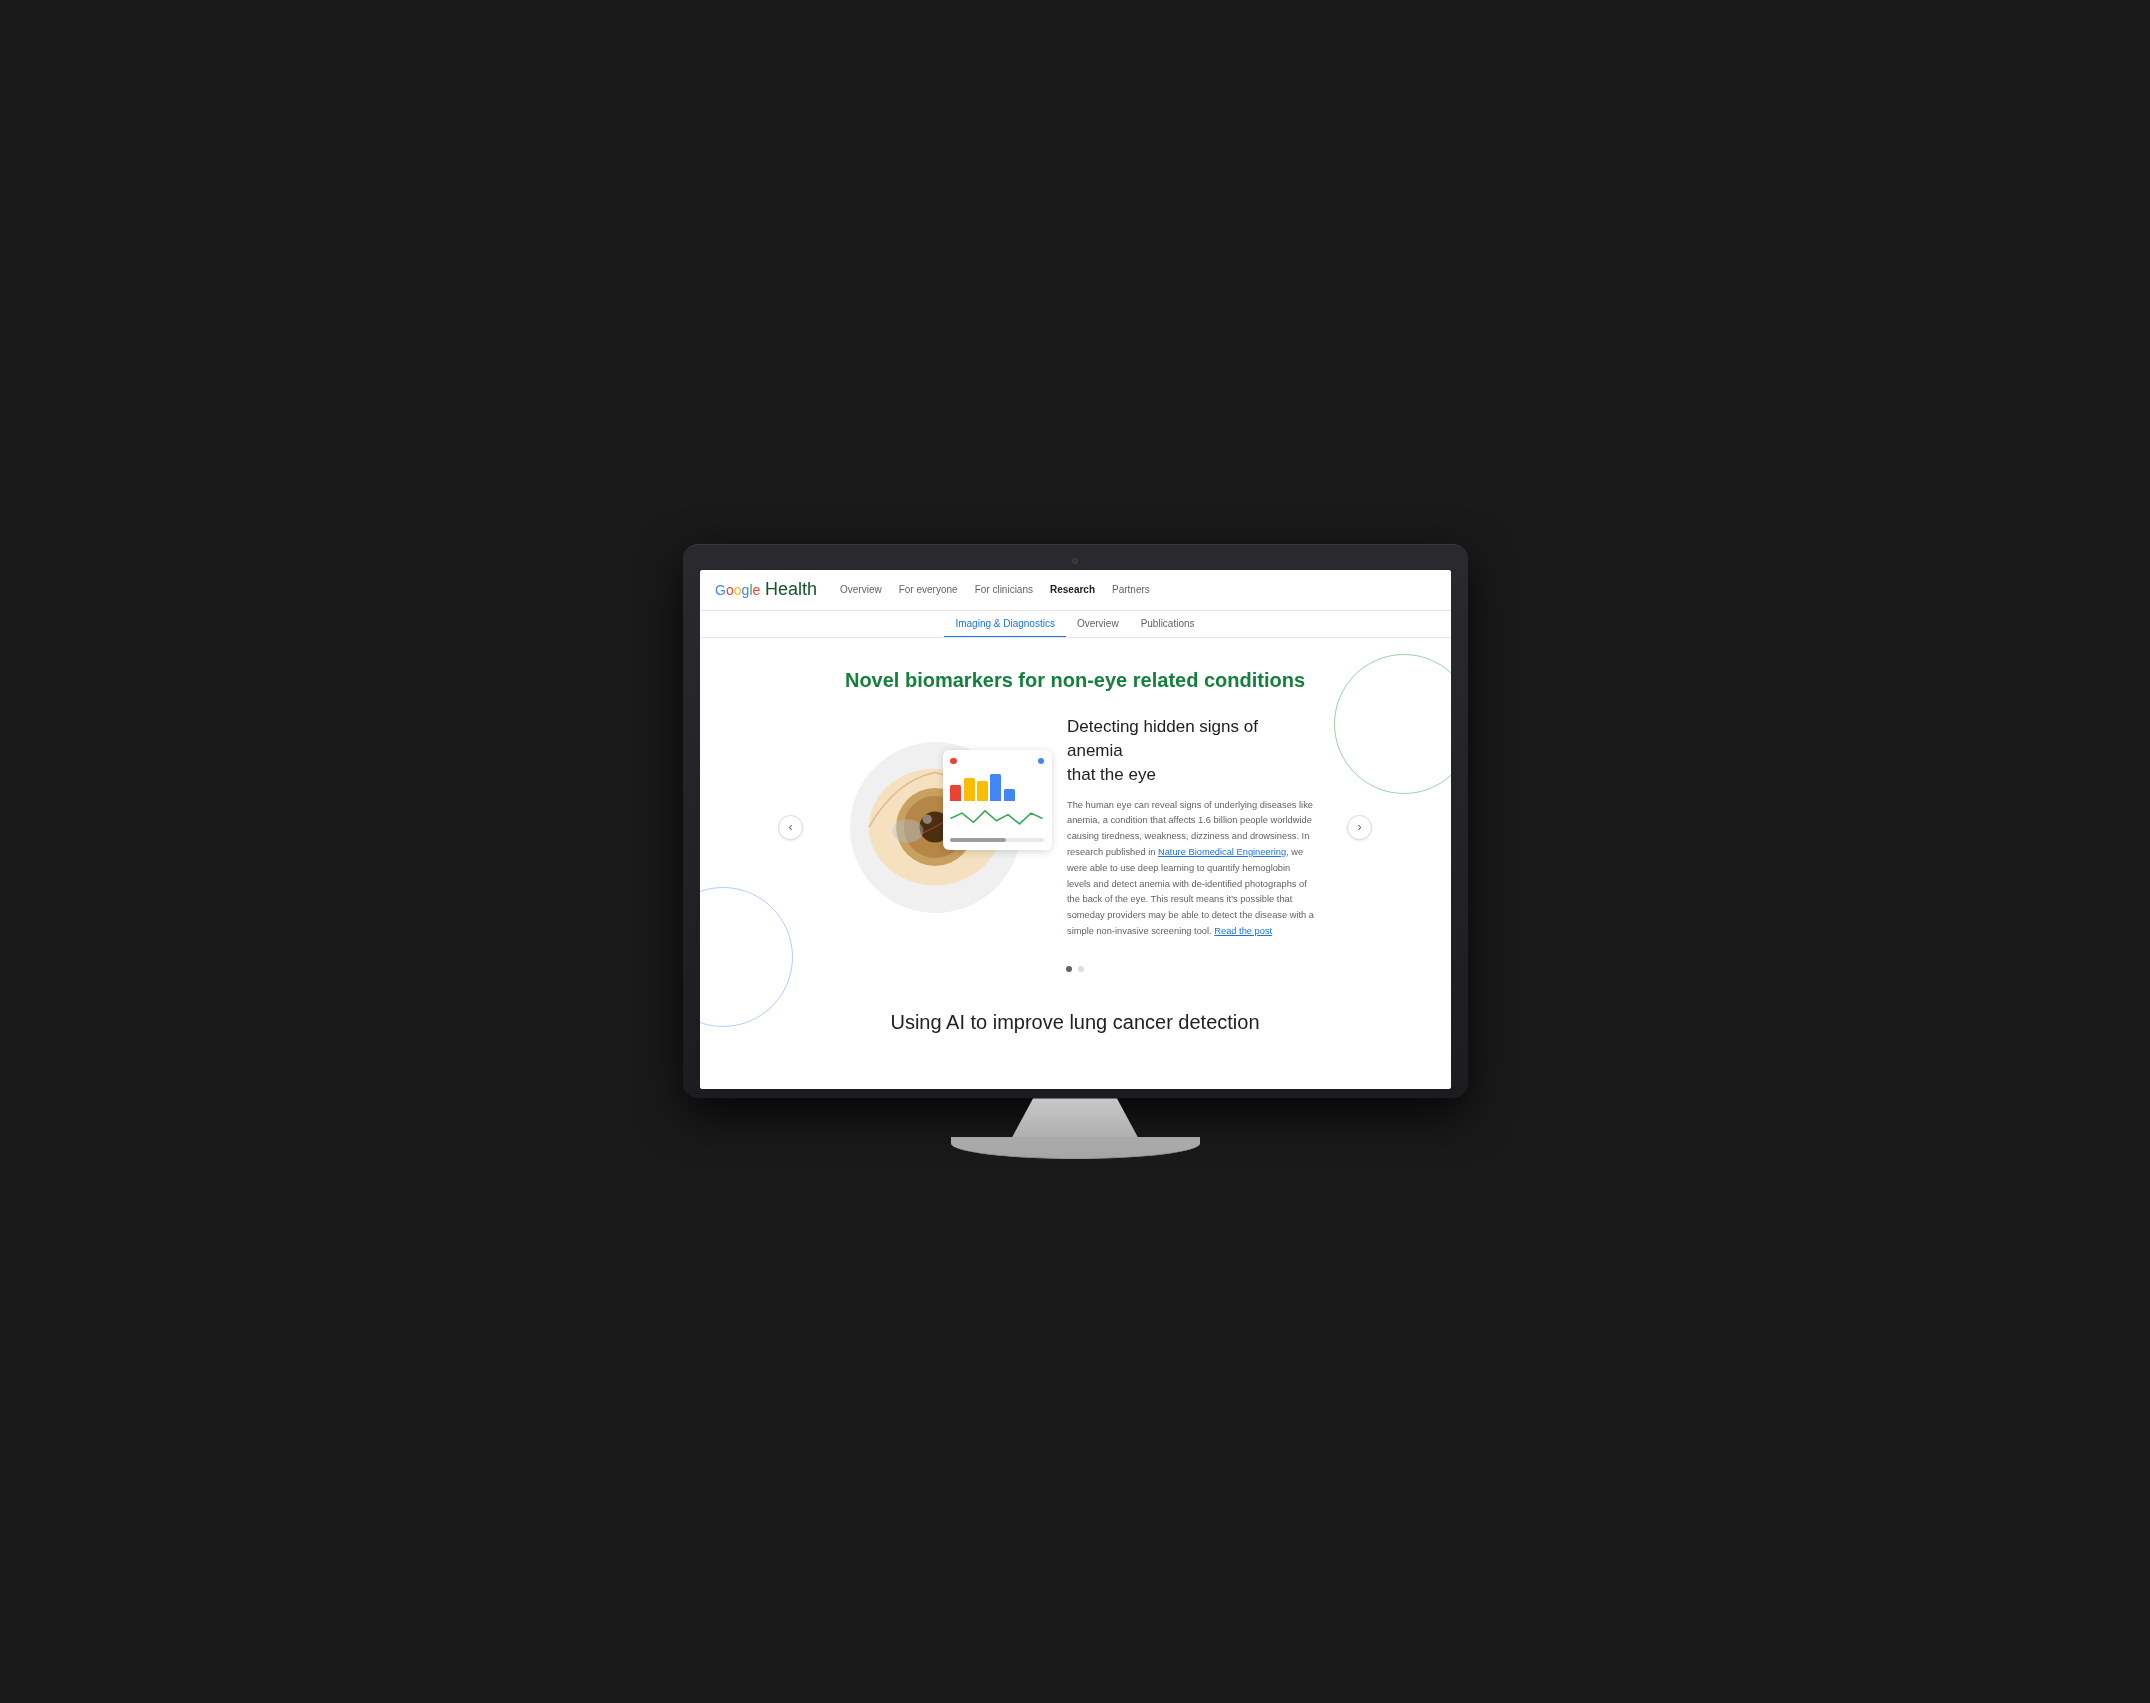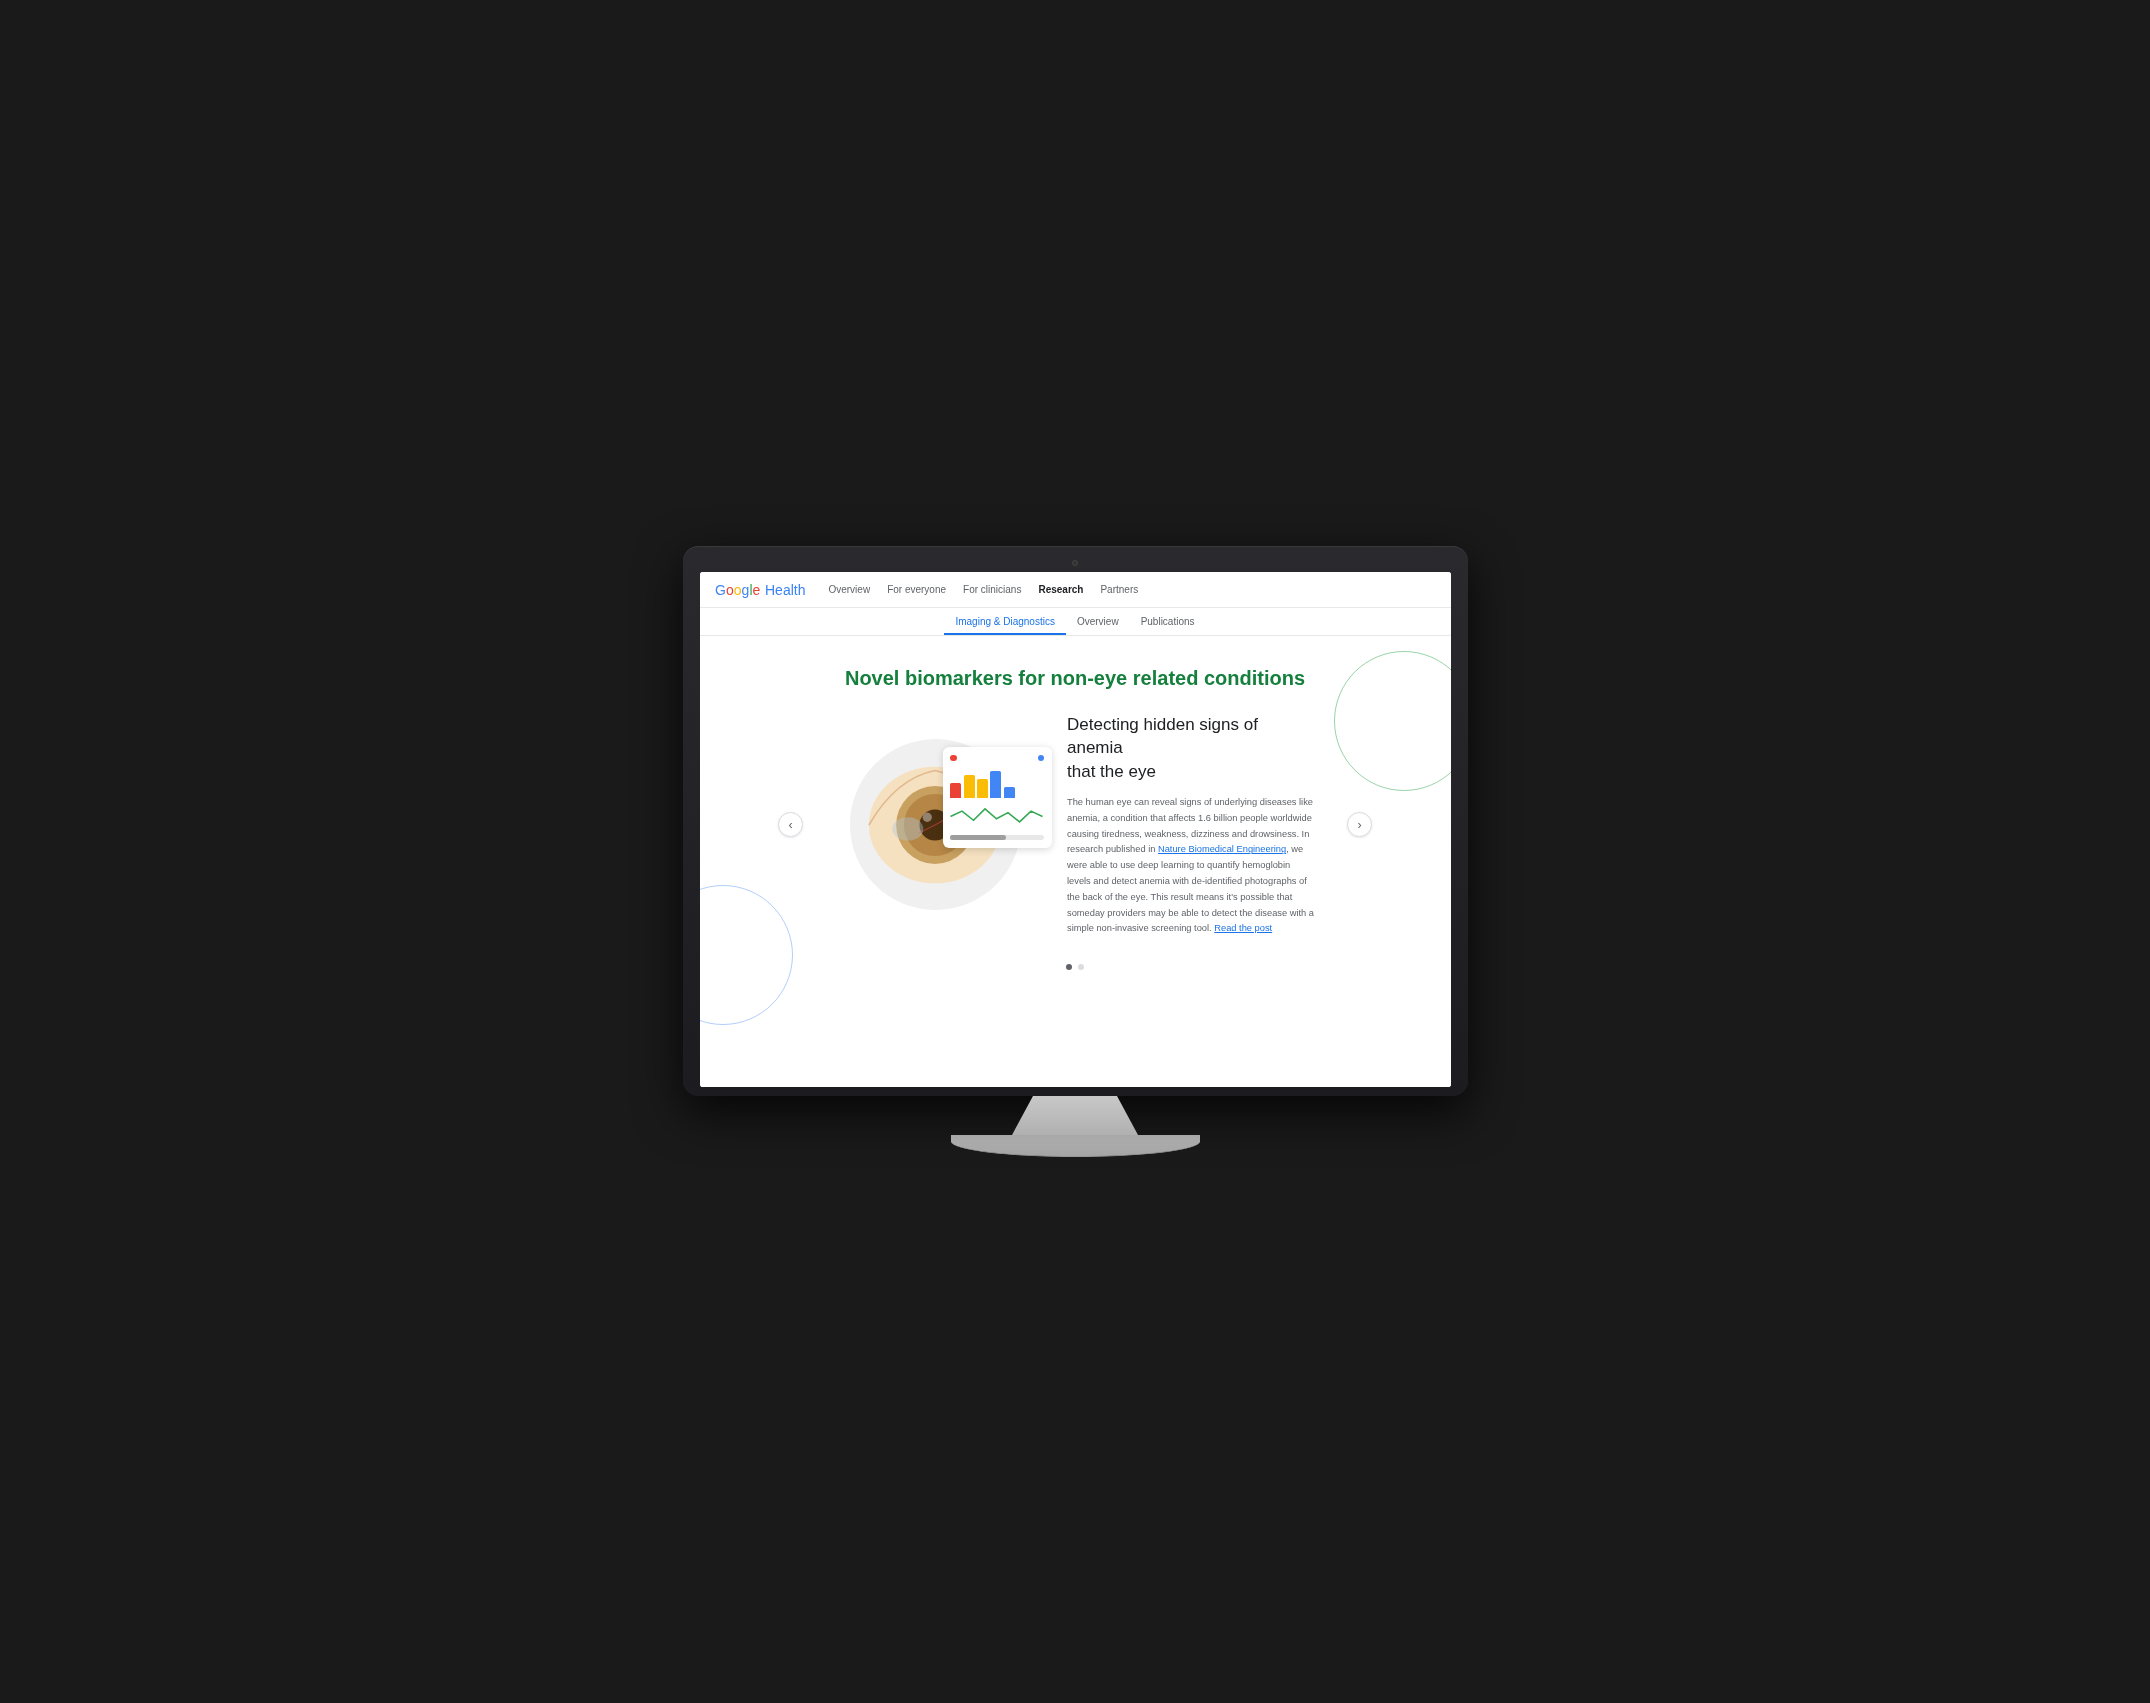--- a/index.html
+++ b/index.html
@@ -84,22 +84,22 @@
     }
 
     .logo-g { color: #4285F4; }
     .logo-o1 { color: #EA4335; }
     .logo-o2 { color: #FBBC05; }
     .logo-g2 { color: #4285F4; }
     .logo-l { color: #34A853; }
     .logo-e { color: #EA4335; }
 
     .logo-health {
-      font-size: 14px;
-      color: #3b82f6;
+      font-size: 18px;
+      color: #14532d;
       font-weight: 400;
     }
 
     .nav-links {
       display: flex;
       gap: 17px;
     }
 
     .nav-link {
       font-size: 10px;
@@ -415,20 +415,21 @@
           </div>
 
           <button class="slide-nav-btn">›</button>
         </div>
 
         <div class="slide-indicators">
           <div class="indicator active"></div>
           <div class="indicator"></div>
         </div>
 
+        <h2 class="section-title-2">Using AI to improve lung cancer detection</h2>
 
       </div>
     </div>
   </div>
 
   <div class="monitor-stand-neck"></div>
   <div class="monitor-stand-base"></div>
 </div>
 
 

